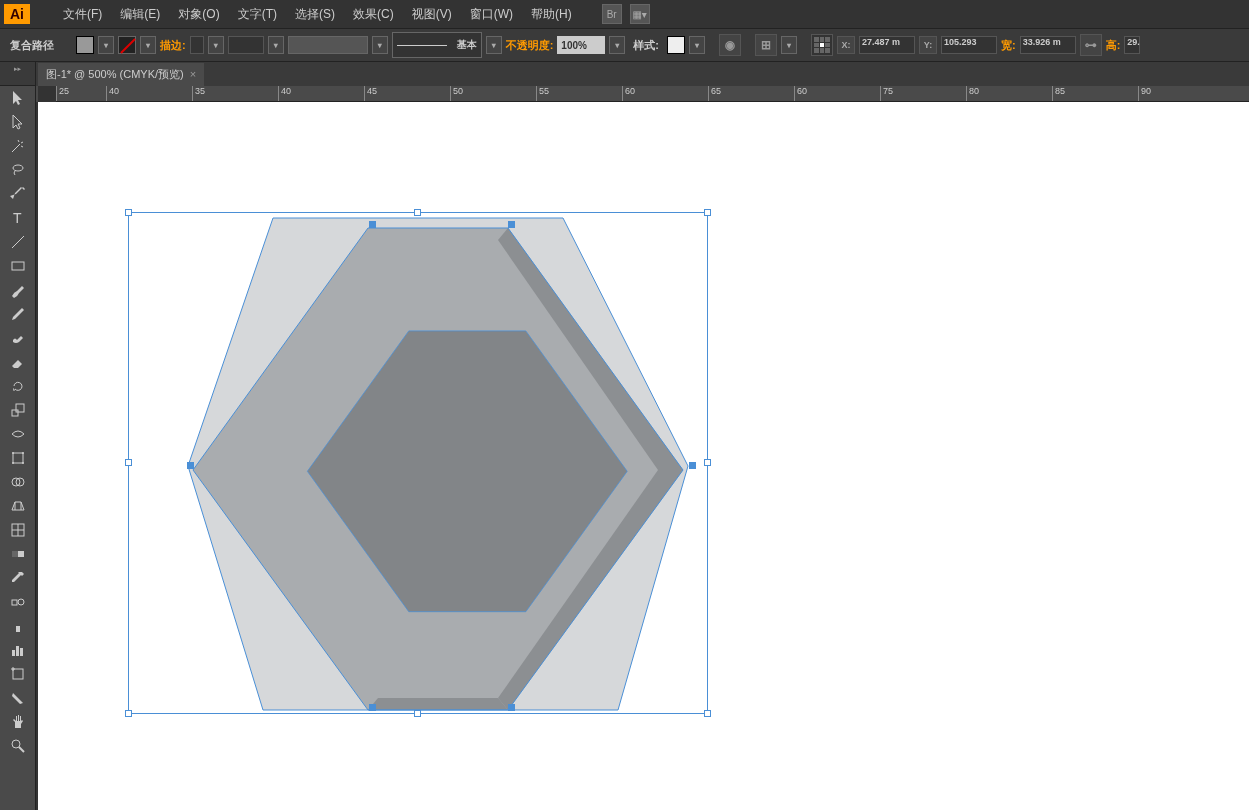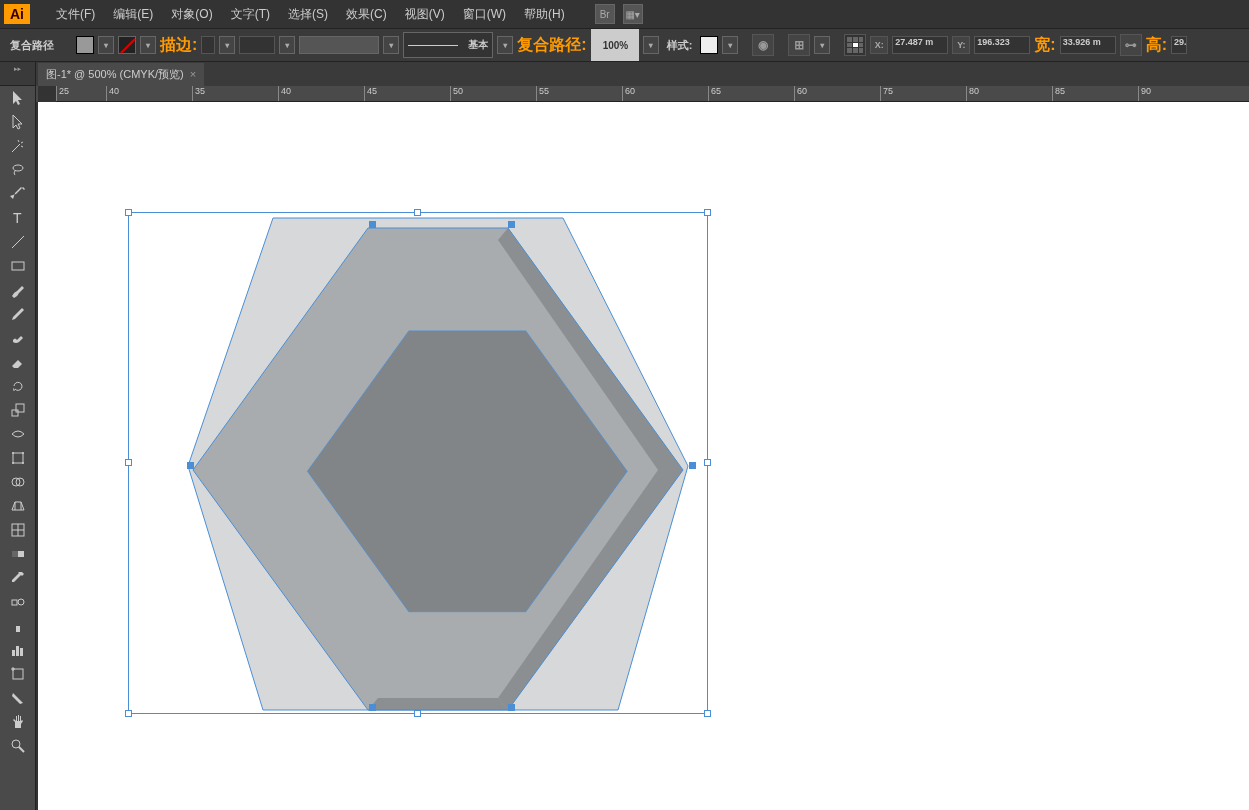--- a/index.html
+++ b/index.html
@@ -1,40 +1,40 @@
 <!DOCTYPE html>
 <html><head>
   <meta charset="utf-8">
   <style>
     * { margin: 0; padding: 0; box-sizing: border-box; font-family: sans-serif; }
     body { background: #333; width: 1249px; height: 810px; overflow: hidden; position: relative; }
     
     
     .menubar { background: #333; height: 28px; display: flex; align-items: center; padding: 0 4px; gap: 2px; }
-    .app-icon { background: #ff9a00; color: #330000; font-weight: bold; font-size: 14px; padding: 2px 6px; margin-right: 16px; }
+    .app-icon { background: #ff9a00; color: #330000; font-weight: bold; font-size: 14px; padding: 2px 6px; margin-right: 23px; }
     .menu-item { color: #ccc; font-size: 12px; padding: 4px 8px; cursor: pointer; }
     .menubar-right { margin-left: 20px; display: flex; gap: 8px; }
     .mb-icon { width: 20px; height: 20px; background: #555; border: 1px solid #666; display: flex; align-items: center; justify-content: center; color: #aaa; font-size: 10px; }
     
     
     .optionsbar { background: #3a3a3a; height: 34px; display: flex; align-items: center; padding: 0 6px; gap: 4px; border-top: 1px solid #222; border-bottom: 1px solid #222; font-weight: bold; }
     .opt-label { color: #ccc; font-size: 11px; margin: 0 4px; }
-    .opt-label-orange { color: #ff9a00; font-size: 16px; margin: 0 0; }
+    .opt-label-orange { color: #ff9a00; font-size: 11px; margin: 0 0; }
     .swatch { width: 18px; height: 18px; background: #999; border: 1px solid #000; }
     .swatch-stroke { width: 18px; height: 18px; background: #222; border: 1px solid #666; position: relative; }
     .swatch-stroke::after { content: ''; position: absolute; width: 20px; height: 2px; background: #d00; transform: rotate(-45deg); top: 8px; left: -1px; }
     .dropdown { width: 16px; height: 18px; background: #444; border: 1px solid #666; display: flex; align-items: center; justify-content: center; }
     .dropdown::after { content: '▾'; color: #aaa; font-size: 8px; }
     .num-input { width: 50px; height: 18px; background: #333; border: 1px solid #555; color: #ccc; font-size: 10px; padding: 0 2px; }
     .wide-select { width: 80px; height: 18px; background: #555; border: 1px solid #666; }
     .brush-select { width: 90px; height: 26px; background: #333; border: 1px solid #666; display: flex; align-items: center; justify-content: space-between; padding: 0 4px; }
     .brush-line { width: 50px; height: 1px; background: #ccc; }
     .brush-text { color: #ccc; font-size: 10px; }
     .opt-icon { width: 22px; height: 22px; background: #444; border: 1px solid #555; display: flex; align-items: center; justify-content: center; color: #999; font-size: 12px; }
-    .opacity-input { width: 48px; height: 32px; background: #ccc; color: #333; font-size: 10px; padding: 0 12px; display: flex; align-items: center; }
+    .opacity-input { width: 48px; height: 18px; background: #ccc; color: #333; font-size: 10px; padding: 0 4px; display: flex; align-items: center; }
     .coord-input { width: 56px; height: 18px; background: #333; border: 1px solid #555; color: #ccc; font-size: 9px; padding: 0 2px; }
     .coord-label-box { width: 18px; height: 18px; background: #444; border: 1px solid #555; display: flex; align-items: center; justify-content: center; color: #aaa; font-size: 9px; }
     .ref-grid { width: 22px; height: 22px; background: #333; border: 1px solid #555; display: grid; grid-template-columns: repeat(3,1fr); grid-template-rows: repeat(3,1fr); gap: 1px; padding: 2px; }
     .ref-grid-cell { background: #666; }
     .ref-grid-cell.active { background: #fff; }
     
     
     .doc-tab-bar { background: #3a3a3a; height: 24px; display: flex; align-items: center; padding-left: 38px; }
     .doc-tab { background: #4a4a4a; color: #ccc; font-size: 11px; padding: 4px 8px; display: flex; align-items: center; gap: 6px; }
     .doc-close { color: #999; font-size: 11px; cursor: pointer; }
@@ -91,21 +91,21 @@
   <div class="dropdown"></div>
   <div class="num-input" style="width:36px"></div>
   <div class="dropdown"></div>
   <div class="wide-select"></div>
   <div class="dropdown"></div>
   <div class="brush-select">
     <div class="brush-line"></div>
     <span class="brush-text">基本</span>
   </div>
   <div class="dropdown"></div>
-  <span class="opt-label-orange">复合路径:</span>
+  <span class="opt-label-orange">不透明度:</span>
   <div class="opacity-input">100%</div>
   <div class="dropdown"></div>
   <span class="opt-label">样式:</span>
   <div class="swatch" style="background:#eee"></div>
   <div class="dropdown"></div>
   <div style="width:6px"></div>
   <div class="opt-icon">◉</div>
   <div style="width:6px"></div>
   <div class="opt-icon">⊞</div>
   <div class="dropdown"></div>
@@ -117,21 +117,21 @@
     <div class="ref-grid-cell"></div>
       <div class="ref-grid-cell active"></div>
       <div class="ref-grid-cell"></div>
     <div class="ref-grid-cell"></div>
       <div class="ref-grid-cell"></div>
       <div class="ref-grid-cell"></div>
   </div>
   <div class="coord-label-box">X:</div>
   <div class="coord-input">27.487 m</div>
   <div class="coord-label-box">Y:</div>
-  <div class="coord-input">196.323 </div>
+  <div class="coord-input">105.293 </div>
   <span class="opt-label-orange">宽:</span>
   <div class="coord-input">33.926 m</div>
   <div class="opt-icon">⊶</div>
   <span class="opt-label-orange">高:</span>
   <div class="coord-input" style="width:16px">29.</div>
 </div>
 
 <div class="expand-btn"></div>
 <div class="doc-tab-bar">
   <div class="doc-tab">

